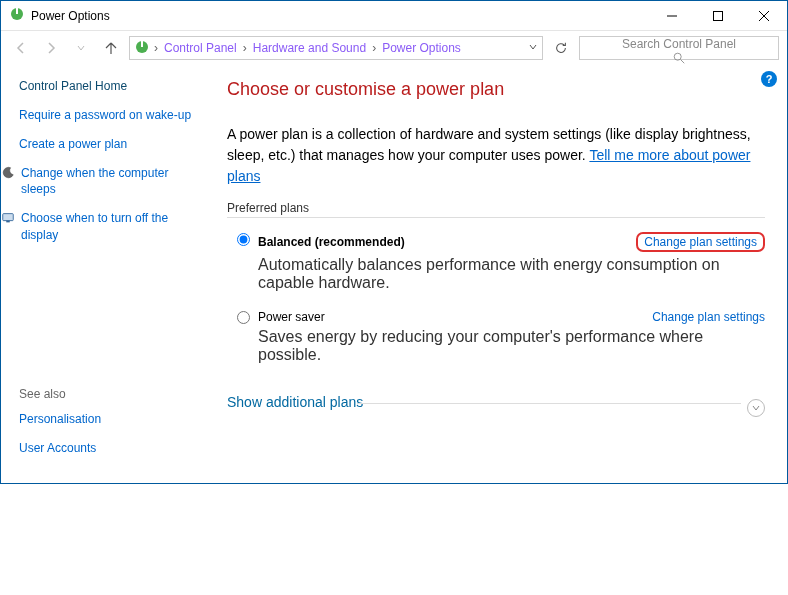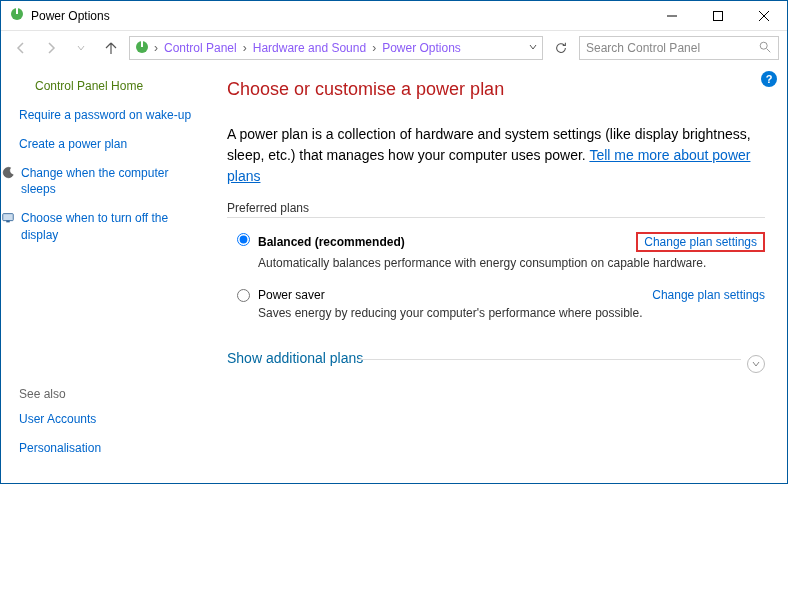--- a/index.html
+++ b/index.html
@@ -11,47 +11,47 @@
   .titlebar .winbtn svg { display: block; }
   .addrbar { height: 34px; display: flex; align-items: center; padding: 0 8px; gap: 6px; }
   .navarrow { width: 24px; height: 24px; display: flex; align-items: center; justify-content: center; color: #bbb; }
   .navarrow.up { color: #555; }
   .addrbox { flex: 1; height: 24px; border: 1px solid #ccc; display: flex; align-items: center; padding: 0 4px; font-size: 12px; gap: 4px; }
   .addrbox .crumb { color: #8b5cf6; padding: 0 2px; }
   .addrbox .sep { color: #666; }
   .addrbox .spacer { flex: 1; }
   .addrbox .chev { color: #555; }
   .refresh { width: 24px; height: 24px; display: flex; align-items: center; justify-content: center; color: #555; }
-  .searchbox { width: 200px; height: 24px; border: 1px solid #ccc; display: flex; align-items: center; padding: 0 6px; color: #888; font-size: 12px; }
+  .searchbox { width: 200px; height: 24px; border: 1px solid #ccc; display: flex; align-items: center; padding: 0 6px; color: #888; font-size: 12px; flex-direction: column; }
   .searchbox .placeholder { flex: 1; }
   .content { flex: 1; display: flex; position: relative; }
   .help { position: absolute; top: 6px; right: 10px; width: 16px; height: 16px; border-radius: 50%; background: #0078d7; color: #fff; font-size: 11px; font-weight: bold; display: flex; align-items: center; justify-content: center; }
   .sidebar { width: 210px; padding: 14px 8px 14px 18px; font-size: 12px; display: flex; flex-direction: column; }
-  .sidebar .home { color: #4d7c0f; margin-bottom: 14px; margin-left: 16px; }
+  .sidebar .home { color: #0c4a6e; margin-bottom: 14px; }
   .sidebar .link { color: #0066cc; margin-bottom: 12px; line-height: 1.4; cursor: pointer; }
   .sidebar .row { display: flex; align-items: flex-start; gap: 6px; }
   .sidebar .row .icon { flex-shrink: 0; margin-left: -18px; margin-top: 1px; }
   .sidebar .spacer { flex: 1; }
   .sidebar .seealso { color: #666; margin-bottom: 10px; }
   .main { flex: 1; padding: 14px 22px 14px 16px; }
   .h1 { color: #b91c1c; font-size: 18px; font-weight: 400; margin-bottom: 24px; }
   .desc { font-size: 14px; line-height: 1.5; color: #000; margin-bottom: 14px; }
   .desc a { color: #0066cc; text-decoration: underline; }
   .section-label { font-size: 12px; color: #333; margin-bottom: 2px; }
   .hr { border: none; border-top: 1px solid #ddd; margin-bottom: 10px; }
   .plan { display: flex; align-items: flex-start; gap: 8px; padding: 4px 0 14px 10px; }
   .plan .radio { margin-top: 1px; }
   .plan .body { flex: 1; }
   .plan .row1 { display: flex; align-items: center; }
   .plan .name { font-size: 12px; font-weight: 700; }
   .plan .name.normal { font-weight: 400; }
   .plan .spacer { flex: 1; }
-  .plan .cps { color: #0066cc; font-size: 12px; }
+  .plan .cps { color: #0066cc; font-size: 12px; border-radius: 7px; }
   .plan .cps.boxed { border: 2px solid #e03030; padding: 1px 6px; }
-  .plan .sub { font-size: 12px; color: #333; margin-top: 4px; }
+  .plan .sub { font-size: 16px; color: #333; margin-top: 4px; }
   .showmore { display: flex; align-items: center; font-size: 14px; color: #0369a1; margin-top: 16px; }
   .showmore .spacer { flex: 1; }
   .expand { width: 18px; height: 18px; border: 1px solid #bbb; border-radius: 50%; display: flex; align-items: center; justify-content: center; color: #888; font-size: 10px; }
 </style>
 </head>
 <body>
 
 <div class="window">
 
   <div class="titlebar">
@@ -156,22 +156,22 @@
         <span class="icon">
           <svg width="14" height="14" viewBox="0 0 16 16">
               <rect x="2" y="3" width="12" height="8" rx="1" fill="#cde" stroke="#369"></rect>
               <rect x="6" y="11" width="4" height="2" fill="#369"></rect>
             </svg>
         </span>
         <span>Choose when to turn off the display</span>
       </div>
       <div class="spacer"></div>
       <div class="seealso">See also</div>
+      <div class="link">Personalisation</div>
       <div class="link">User Accounts</div>
-      <div class="link">Personalisation</div>
     </div>
 
     <div class="main">
       <div class="h1">Choose or customise a power plan</div>
       <div class="desc">
         <span>A power plan is a collection of hardware and system settings (like display brightness, sleep, etc.) that manages how your computer uses power. </span><a href="#">Tell me more about power plans</a>
       </div>
 
       <div class="section-label">Preferred plans</div>
       <hr class="hr">

